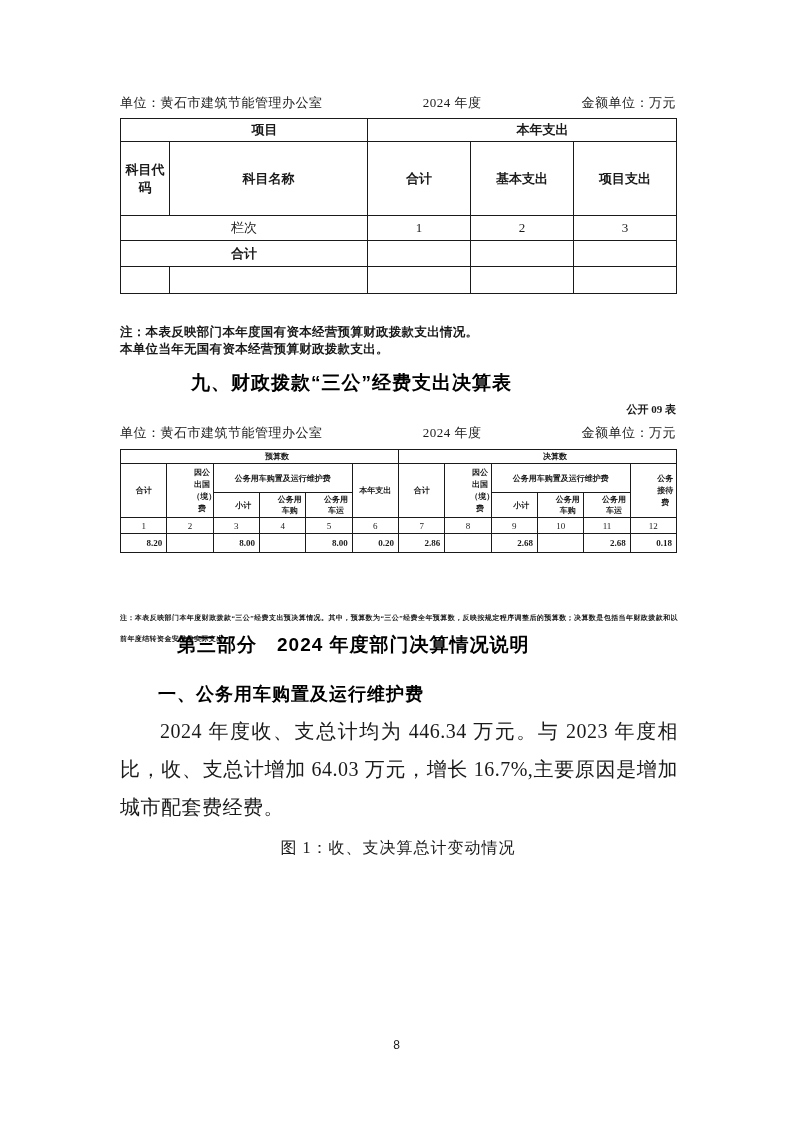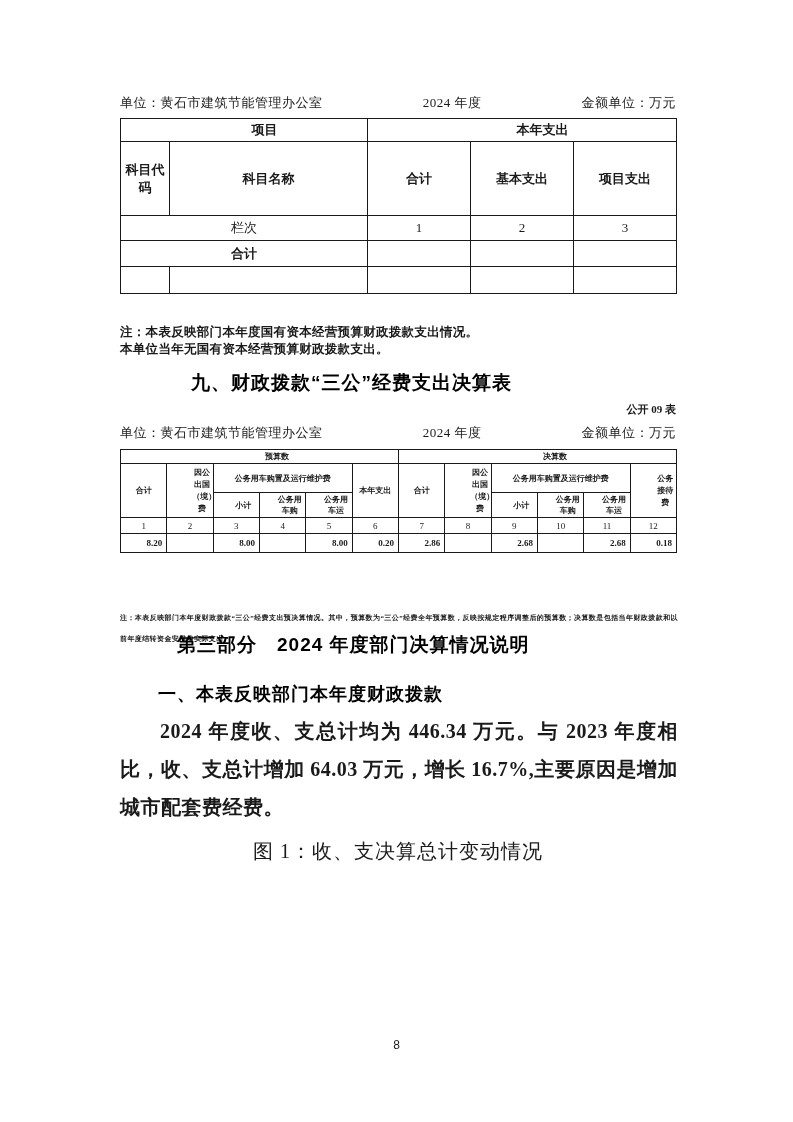--- a/index.html
+++ b/index.html
@@ -61,21 +61,21 @@
   .tbl-no  { left: 120px; width: 556px; text-align: right; font-size: 11px; font-weight: bold; }
   .h-part3 { left: 177px; font-size: 19px; letter-spacing: 1px; }
   .h-sub1  { left: 158px; font-size: 18px; letter-spacing: 1px; }
 
   .body-par {
     left: 120px; width: 558px;
     font-size: 20px; line-height: 38px;
     text-indent: 2em; text-align: justify; text-justify: inter-character;
     letter-spacing: .5px;
   }
-  .fig-cap { left: 120px; width: 556px; text-align: center; font-size: 20px; letter-spacing: 1px; }
+  .fig-cap { left: 120px; width: 556px; text-align: center; font-size: 16px; letter-spacing: 1px; }
   .page-num { left: 0; width: 793px; text-align: center; font-size: 12px; font-family: "Liberation Sans", "DejaVu Sans", sans-serif; }
 </style>
 </head>
 <body>
 
 <div class="page">
 
   <div class="abs meta-row" style="top:94px;">
     <span>单位：黄石市建筑节能管理办公室</span>
     <span>2024 年度</span>
@@ -199,19 +199,19 @@
       <td></td>
       <td>2.68</td>
       <td>0.18</td>
     </tr>
   </tbody>
     </table>
 
   <div class="abs note-tiny" style="top:560px;">注：本表反映部门本年度财政拨款“三公”经费支出预决算情况。其中，预算数为“三公”经费全年预算数，反映按规定程序调整后的预算数；决算数是包括当年财政拨款和以前年度结转资金安排的实际支出。</div>
 
   <div class="abs h-black h-part3" style="top:632px;">第三部分　2024 年度部门决算情况说明</div>
-  <div class="abs h-black h-sub1" style="top:682px;">一、本表反映部门本年度财政拨款</div>
-  <div class="abs body-par" style="top:712px;font-weight:bold;">2024 年度收、支总计均为 446.34 万元。与 2023 年度相比，收、支总计增加 64.03 万元，增长 16.7%,主要原因是增加城市配套费经费。</div>
+  <div class="abs h-black h-sub1" style="top:682px;">一、公务用车购置及运行维护费</div>
+  <div class="abs body-par" style="top:712px;">2024 年度收、支总计均为 446.34 万元。与 2023 年度相比，收、支总计增加 64.03 万元，增长 16.7%,主要原因是增加城市配套费经费。</div>
   <div class="abs fig-cap" style="top:838px;">图 1：收、支决算总计变动情况</div>
 
   <div class="abs page-num" style="top:1038px;">8</div>
 
 </div>
 
 </body></html>

